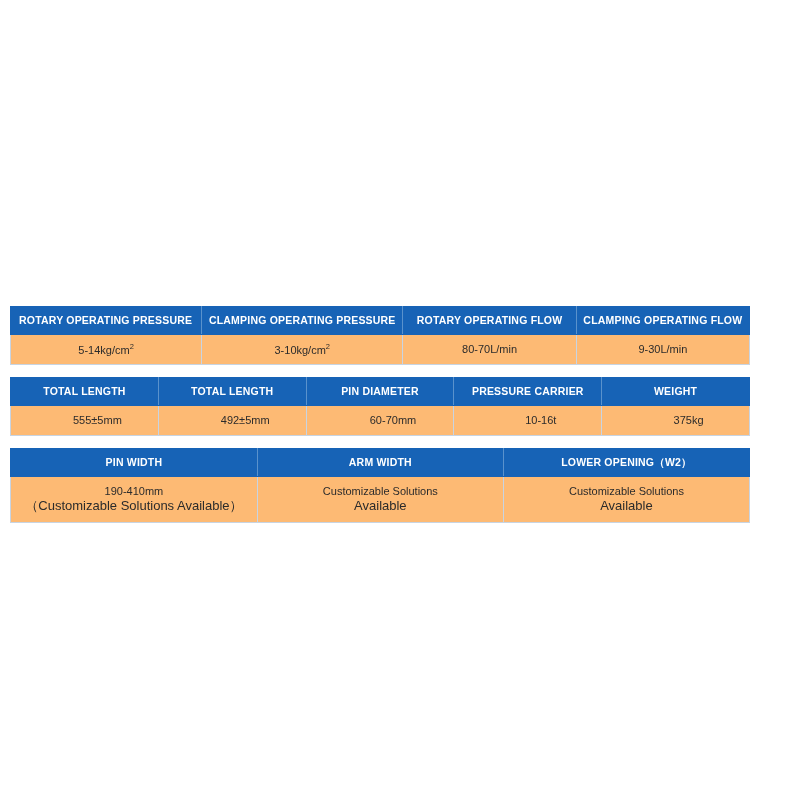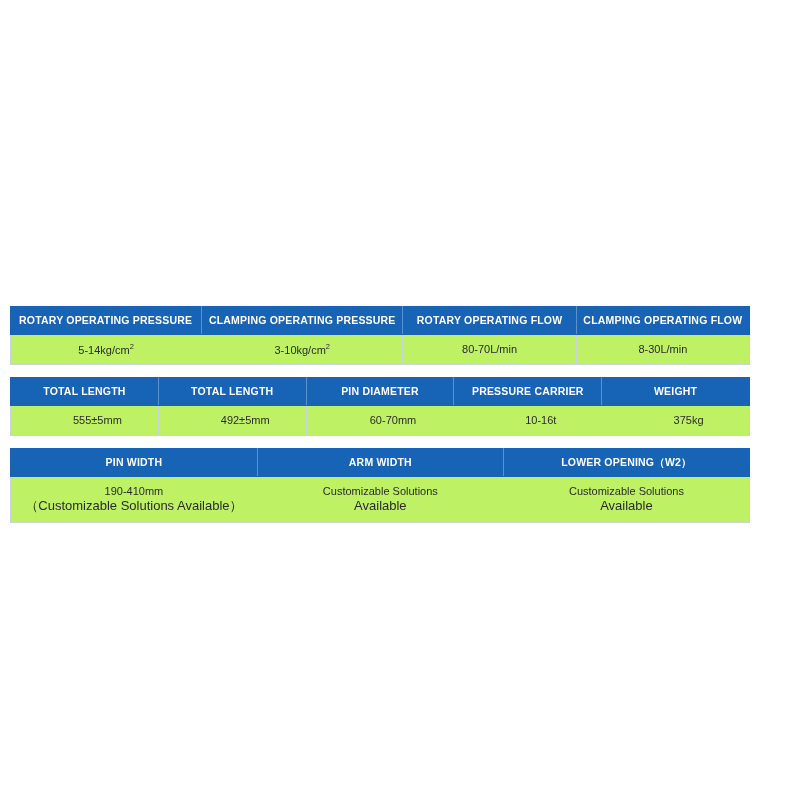--- a/index.html
+++ b/index.html
@@ -41,21 +41,21 @@
     padding: 7px 4px 7px 4px;
     border: 1px solid #1763b6;
     border-right: 1px solid #5a92cc;
     line-height: 1.25;
   }
   table.spec th:last-child {
     border-right: 1px solid #1763b6;
     text-align: center;
   }
   table.spec td {
-    background: #bef264;
+    background: #fdba74;
     color: #2b2b2b;
     font-size: 11px;
     text-align: center;
     padding: 7px 4px 7px 4px;
     border: 1px solid #c8d4e2;
     line-height: 1.3;
     vertical-align: middle;
   }
   table.spec.t1 th:first-child { text-align: left; padding-left: 8px; }
   table.spec td sup {
@@ -87,21 +87,21 @@
           <th style="width:27.5%">CLAMPING OPERATING PRESSURE</th>
           <th style="width:23.5%">ROTARY OPERATING FLOW</th>
           <th style="width:23.5%">CLAMPING OPERATING FLOW</th>
         </tr>
       </thead>
       <tbody>
         <tr>
           <td>5-14kg/cm<sup>2</sup></td>
           <td>3-10kg/cm<sup>2</sup></td>
           <td>80-70L/min</td>
-          <td>8-30L/min</td>
+          <td>9-30L/min</td>
         </tr>
       </tbody>
     </table>
 
     <table class="spec t2">
       <thead>
         <tr>
           <th style="width:20%">TOTAL LENGTH</th>
           <th style="width:20%">TOTAL LENGTH</th>
           <th style="width:20%">PIN DIAMETER</th>

